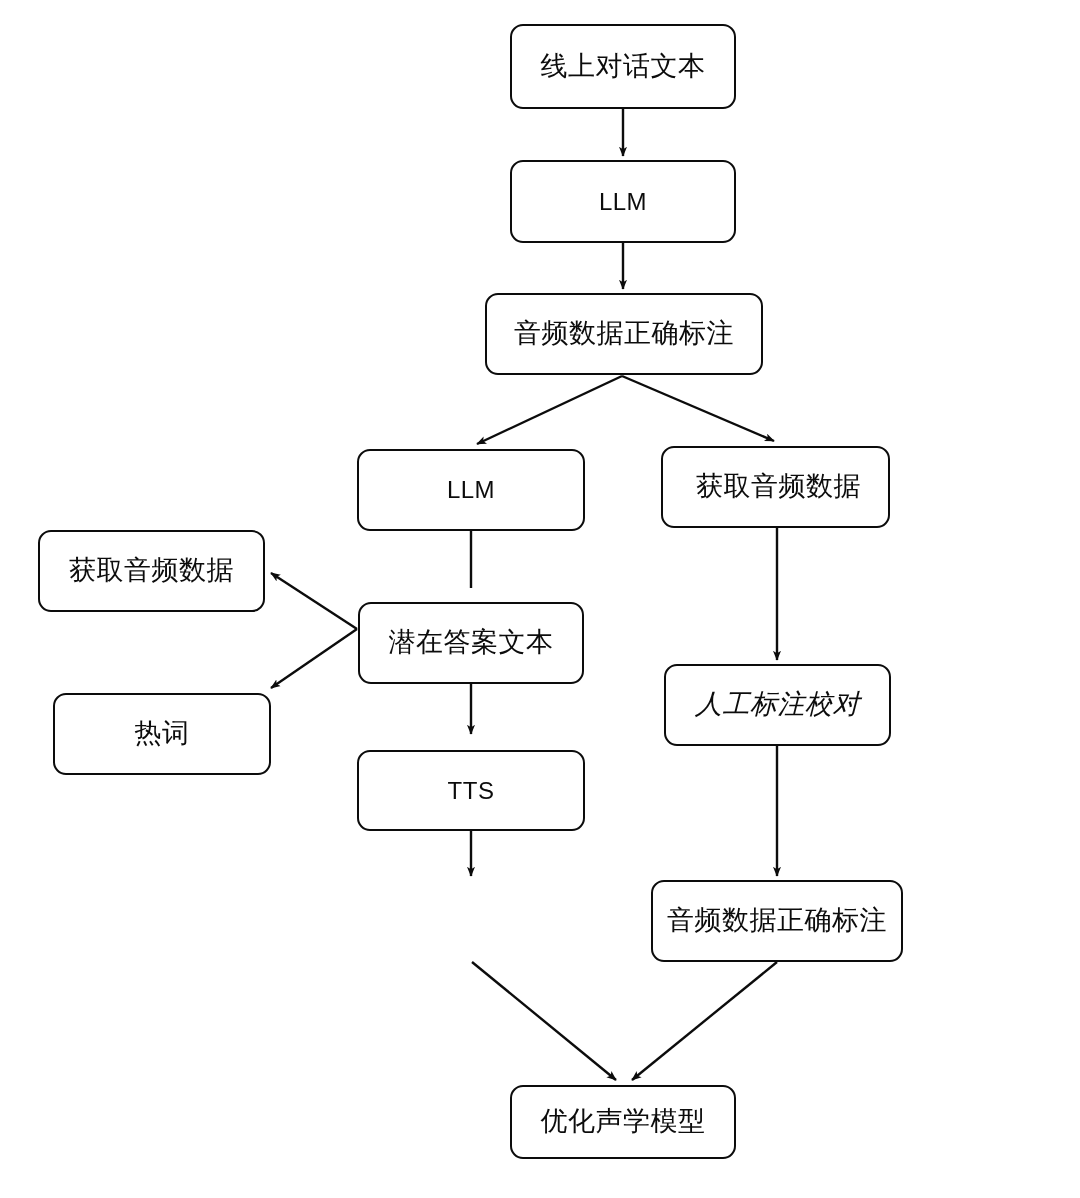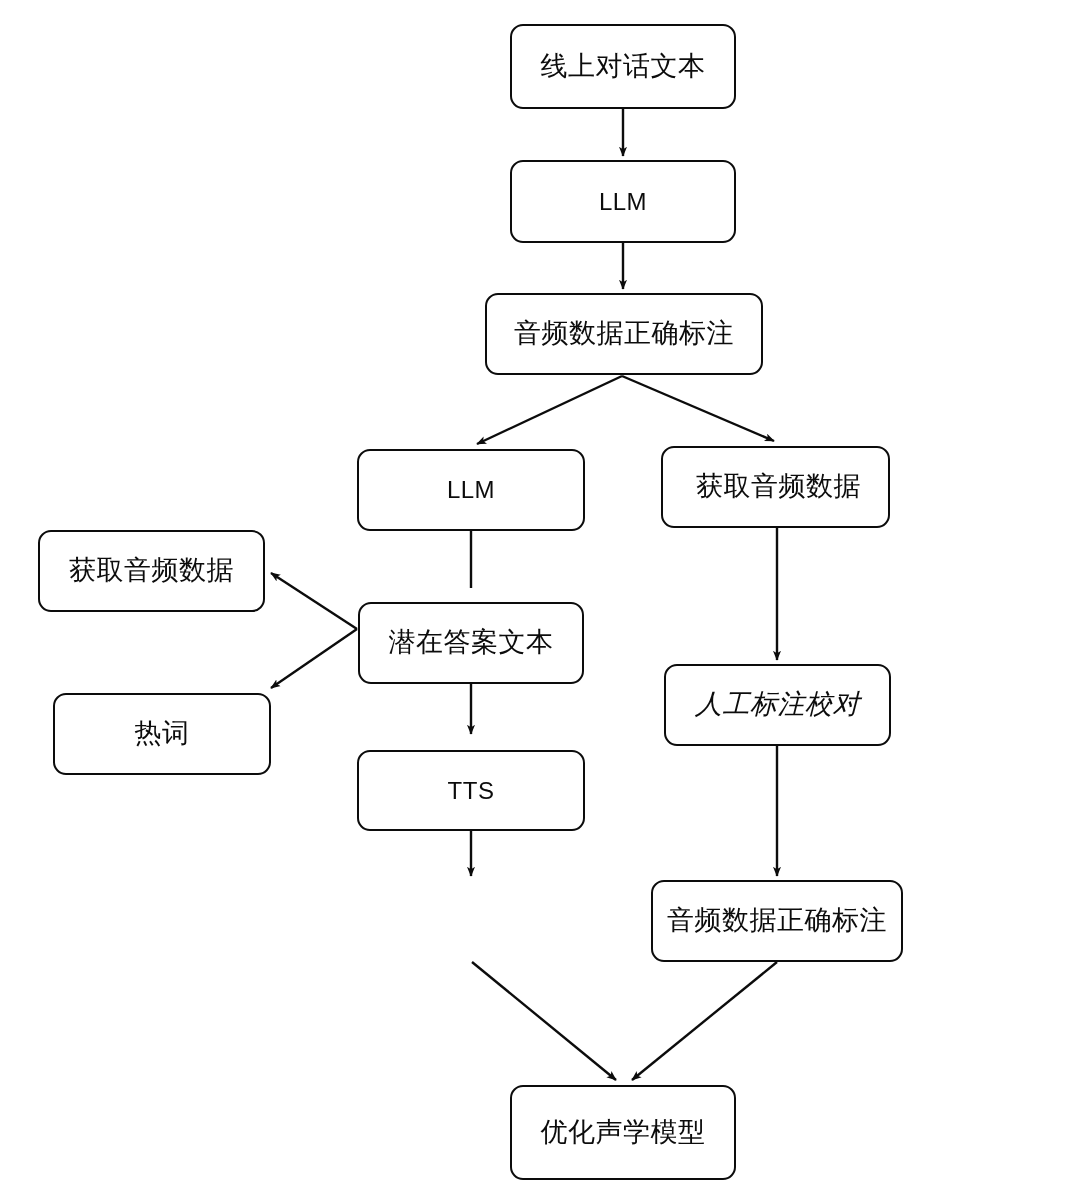--- a/index.html
+++ b/index.html
@@ -126,17 +126,17 @@
 
   <div class="node latin" style="left:357px; top:738px; width:228px; height:81px;margin-top:12px;">
     <span class="label">TTS</span>
   </div>
 
 
   <div class="node" style="left:651px; top:880px; width:252px; height:82px;">
     <span class="label">音频数据正确标注</span>
   </div>
 
-  <div class="node" style="left:510px; top:1085px; width:226px; height:95px;">
+  <div class="node" style="left:510px; top:1085px; width:226px; height:74px;">
     <span class="label">优化声学模型</span>
   </div>
 
 </div>
 
 </body></html>

